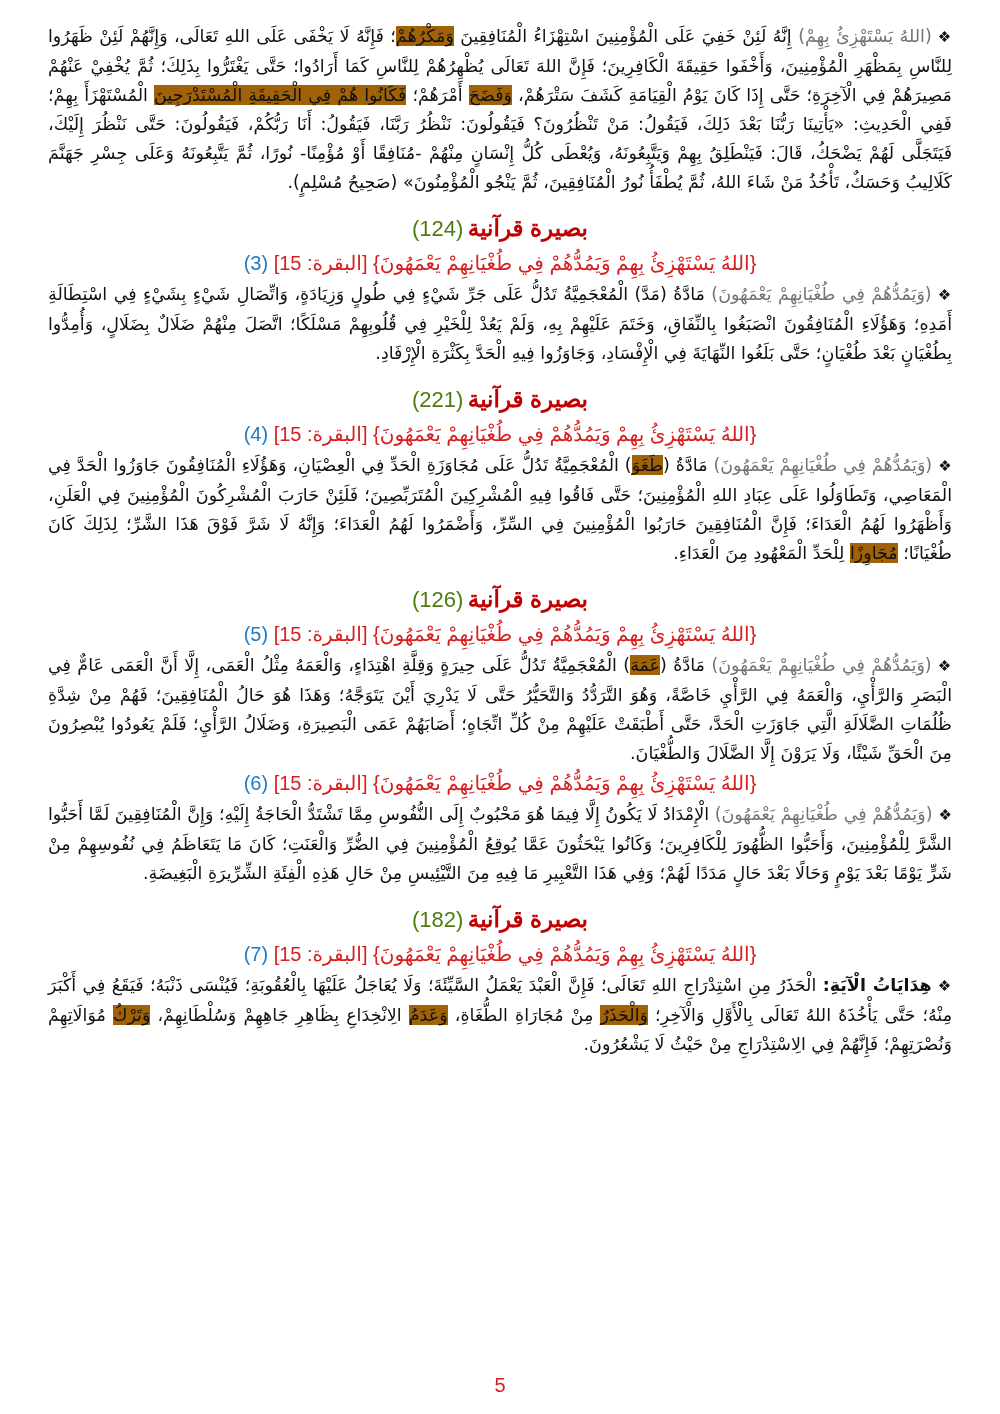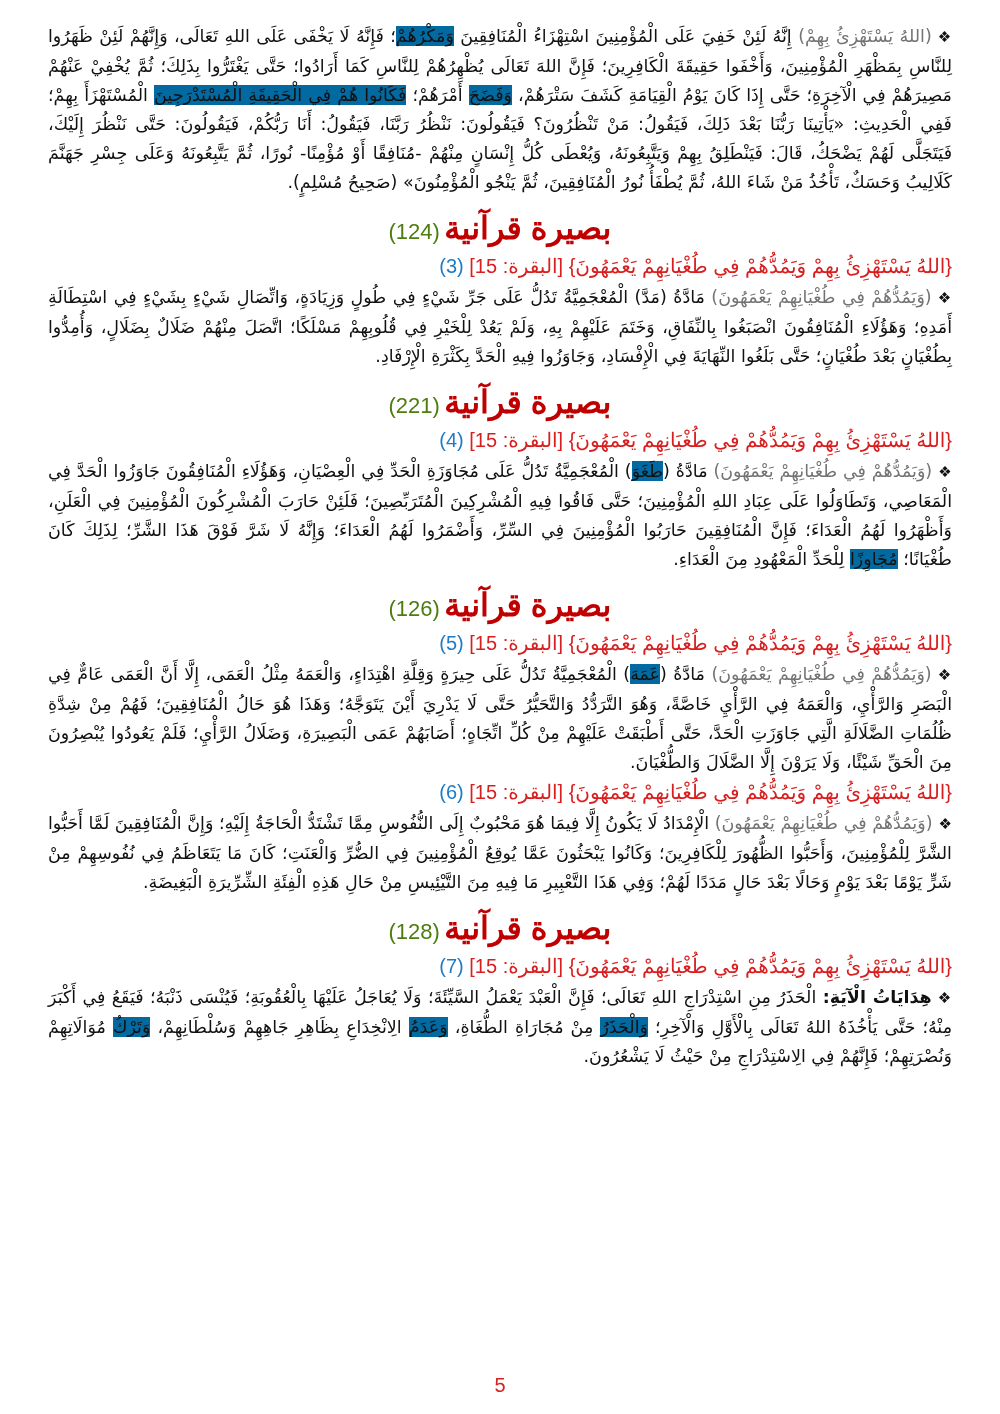--- a/index.html
+++ b/index.html
@@ -8,30 +8,30 @@
     position: absolute; left: 48px; right: 48px; top: 22px;
     direction: rtl; text-align: justify;
     font-family: "DejaVu Sans", sans-serif;
     color: #111111;
   }
   p.para {
     margin: 0; font-size: 17.5px; line-height: 29px;
     text-align: justify; text-align-last: right;
   }
   .red { color: #737373; }
-  .hl { background: #0369a1; }
+  .hl { background: #a16207; }
   .bullet { font-size: 15px; margin-left: 6px; color: #111; }
   .heading {
     text-align: center; margin: 14px 0 0 0; line-height: 34px;
     font-family: "Liberation Sans", sans-serif;
   }
-  .heading .title { color: #c00000; font-weight: bold; font-size: 32px; }
+  .heading .title { color: #c00000; font-weight: bold; font-size: 23px; }
   .heading .num { color: #4d7c0f; font-size: 22px; direction: ltr; unicode-bidi: embed; }
   .verse {
-    line-height: 30px; margin-bottom: 2px;
+    text-align: center; line-height: 30px; margin-bottom: 2px;
     font-family: "Liberation Sans", sans-serif; font-size: 20px;
   }
   .verse .txt { color: #d81e1e; }
   .verse .ref { color: #d81e1e; }
   .verse .part { color: #1f7bc4; }
   .footer {
     position: absolute; left: 0; right: 0; top: 1374px; text-align: center;
     color: #d81e1e; font-family: "Liberation Sans", sans-serif; font-size: 20px;
   }
 </style>
@@ -87,21 +87,21 @@
     <span class="txt">{اللهُ يَسْتَهْزِئُ بِهِمْ وَيَمُدُّهُمْ فِي طُغْيَانِهِمْ يَعْمَهُونَ}</span>
     <span class="ref">[البقرة: 15]</span>
     <span class="part">(6)</span>
   </div>
   <p class="para">
     <span class="bullet">❖</span><span class="red">(وَيَمُدُّهُمْ فِي طُغْيَانِهِمْ يَعْمَهُونَ)</span><span> الْإِمْدَادُ لَا يَكُونُ إِلَّا فِيمَا هُوَ مَحْبُوبٌ إِلَى النُّفُوسِ مِمَّا تَشْتَدُّ الْحَاجَةُ إِلَيْهِ؛ وَإِنَّ الْمُنَافِقِينَ لَمَّا أَحَبُّوا الشَّرَّ لِلْمُؤْمِنِينَ، وَأَحَبُّوا الظُّهُورَ لِلْكَافِرِينَ؛ وَكَانُوا يَبْحَثُونَ عَمَّا يُوقِعُ الْمُؤْمِنِينَ فِي الضُّرِّ وَالْعَنَتِ؛ كَانَ مَا يَتَعَاظَمُ فِي نُفُوسِهِمْ مِنْ شَرٍّ يَوْمًا بَعْدَ يَوْمٍ وَحَالًا بَعْدَ حَالٍ مَدَدًا لَهُمْ؛ وَفِي هَذَا التَّعْبِيرِ مَا فِيهِ مِنَ التَّيْئِيسِ مِنْ حَالِ هَذِهِ الْفِئَةِ الشِّرِّيرَةِ الْبَغِيضَةِ.</span>
   </p>
 
   <div class="heading">
     <span class="title">بصيرة قرآنية</span>
-    <span class="num">(128)</span>
+    <span class="num">(182)</span>
   </div>
   <div class="verse">
     <span class="txt">{اللهُ يَسْتَهْزِئُ بِهِمْ وَيَمُدُّهُمْ فِي طُغْيَانِهِمْ يَعْمَهُونَ}</span>
     <span class="ref">[البقرة: 15]</span>
     <span class="part">(7)</span>
   </div>
   <p class="para">
     <span class="bullet">❖</span><span style="font-weight:bold">هِدَايَاتُ الْآيَةِ:</span><span> الْحَذَرُ مِنِ اسْتِدْرَاجِ اللهِ تَعَالَى؛ فَإِنَّ الْعَبْدَ يَعْمَلُ السَّيِّئَةَ؛ وَلَا يُعَاجَلُ عَلَيْهَا بِالْعُقُوبَةِ؛ فَيُنْسَى ذَنْبَهُ؛ فَيَقَعُ فِي أَكْبَرَ مِنْهُ؛ حَتَّى يَأْخُذَهُ اللهُ تَعَالَى بِالْأَوَّلِ وَالْآخِرِ؛ </span><span class="hl">وَالْحَذَرُ</span><span> مِنْ مُجَارَاةِ الطُّغَاةِ، </span><span class="hl">وَعَدَمُ</span><span> الِانْخِدَاعِ بِظَاهِرِ جَاهِهِمْ وَسُلْطَانِهِمْ، </span><span class="hl">وَتَرْكُ</span><span> مُوَالَاتِهِمْ وَنُصْرَتِهِمْ؛ فَإِنَّهُمْ فِي الِاسْتِدْرَاجِ مِنْ حَيْثُ لَا يَشْعُرُونَ.</span>
   </p>
 </div>

